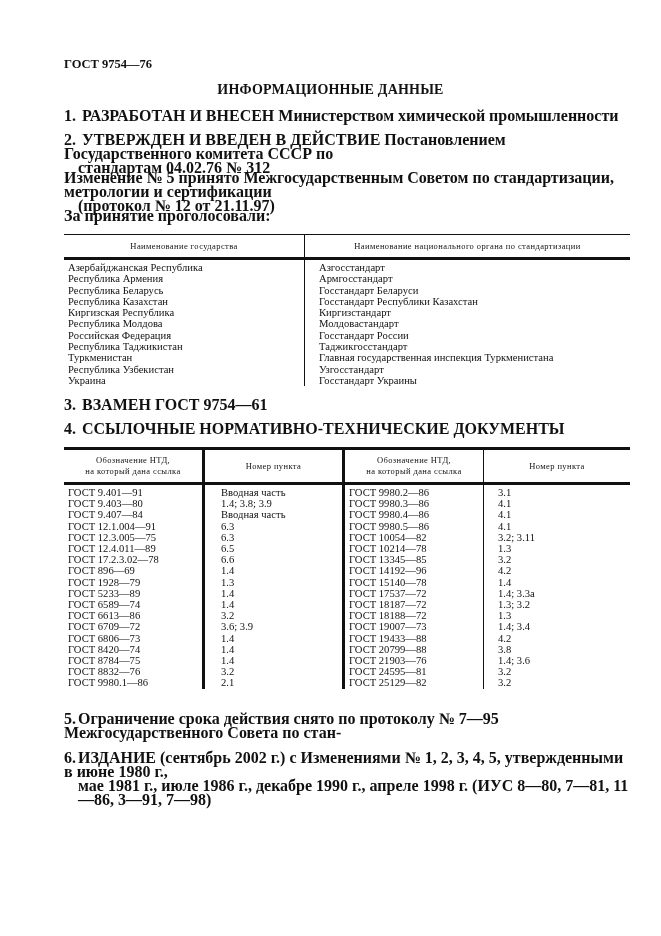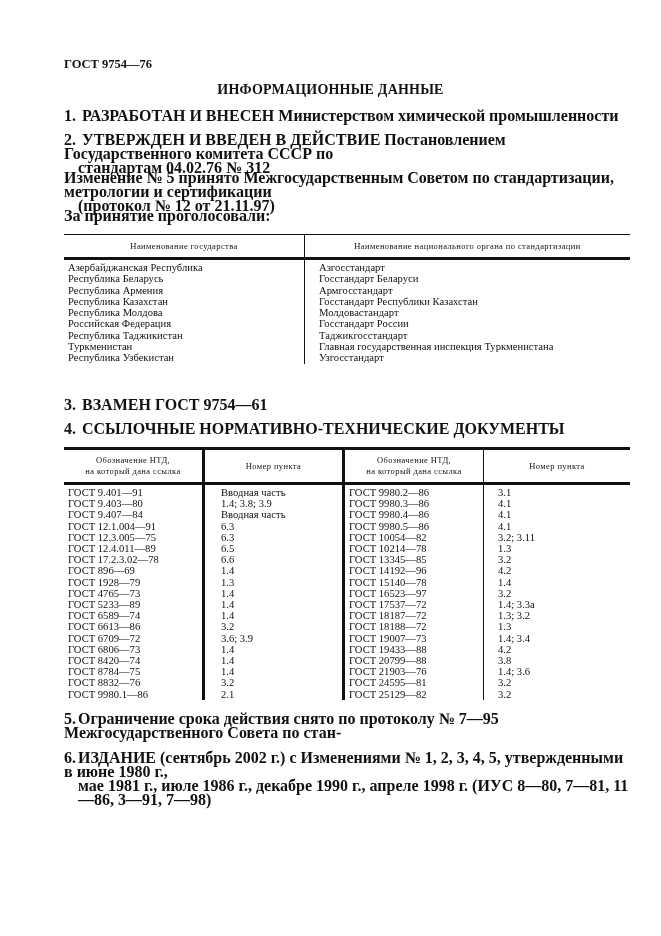--- a/index.html
+++ b/index.html
@@ -68,50 +68,58 @@
       <th class="c1">Наименование государства</th>
       <th>Наименование национального органа по стандартизации</th>
     </tr>
   </thead>
   <tbody id="t1body">
       <tr>
         <td class="c1">Азербайджанская Республика</td>
         <td class="c2">Азгосстандарт</td>
       </tr>
       <tr>
+        <td class="c1">Республика Армения</td>
+        <td class="c2">Армгосстандарт</td>
+      </tr>
+      <tr>
         <td class="c1">Республика Беларусь</td>
         <td class="c2">Госстандарт Беларуси</td>
       </tr>
       <tr>
-        <td class="c1">Республика Армения</td>
-        <td class="c2">Армгосстандарт</td>
-      </tr>
-      <tr>
         <td class="c1">Республика Казахстан</td>
         <td class="c2">Госстандарт Республики Казахстан</td>
       </tr>
       <tr>
+        <td class="c1">Киргизская Республика</td>
+        <td class="c2">Киргизстандарт</td>
+      </tr>
+      <tr>
         <td class="c1">Республика Молдова</td>
         <td class="c2">Молдовастандарт</td>
       </tr>
       <tr>
         <td class="c1">Российская Федерация</td>
         <td class="c2">Госстандарт России</td>
       </tr>
       <tr>
         <td class="c1">Республика Таджикистан</td>
         <td class="c2">Таджикгосстандарт</td>
       </tr>
       <tr>
         <td class="c1">Туркменистан</td>
         <td class="c2">Главная государственная инспекция Туркменистана</td>
       </tr>
       <tr>
         <td class="c1">Республика Узбекистан</td>
         <td class="c2">Узгосстандарт</td>
+      </tr>
+      <tr>
+        <td class="c1">Украина</td>
+        <td class="c2">Госстандарт Украины</td>
       </tr>
     </tbody>
 </table>
 
 <div class="abs para" style="top:398px;">
   <span class="num">3.</span>
   <span>ВЗАМЕН ГОСТ 9754—61</span>
 </div>
 
 <div class="abs para" style="top:422px;">
@@ -183,26 +191,20 @@
         <td class="cC">ГОСТ 14192—96</td>
         <td class="cD">4.2</td>
       </tr>
       <tr>
         <td class="cA">ГОСТ 1928—79</td>
         <td class="cB">1.3</td>
         <td class="cC">ГОСТ 15140—78</td>
         <td class="cD">1.4</td>
       </tr>
       <tr>
-        <td class="cA">ГОСТ 4765—73</td>
-        <td class="cB">1.4</td>
-        <td class="cC">ГОСТ 16523—97</td>
-        <td class="cD">3.2</td>
-      </tr>
-      <tr>
         <td class="cA">ГОСТ 5233—89</td>
         <td class="cB">1.4</td>
         <td class="cC">ГОСТ 17537—72</td>
         <td class="cD">1.4; 3.3а</td>
       </tr>
       <tr>
         <td class="cA">ГОСТ 6589—74</td>
         <td class="cB">1.4</td>
         <td class="cC">ГОСТ 18187—72</td>
         <td class="cD">1.3; 3.2</td>

